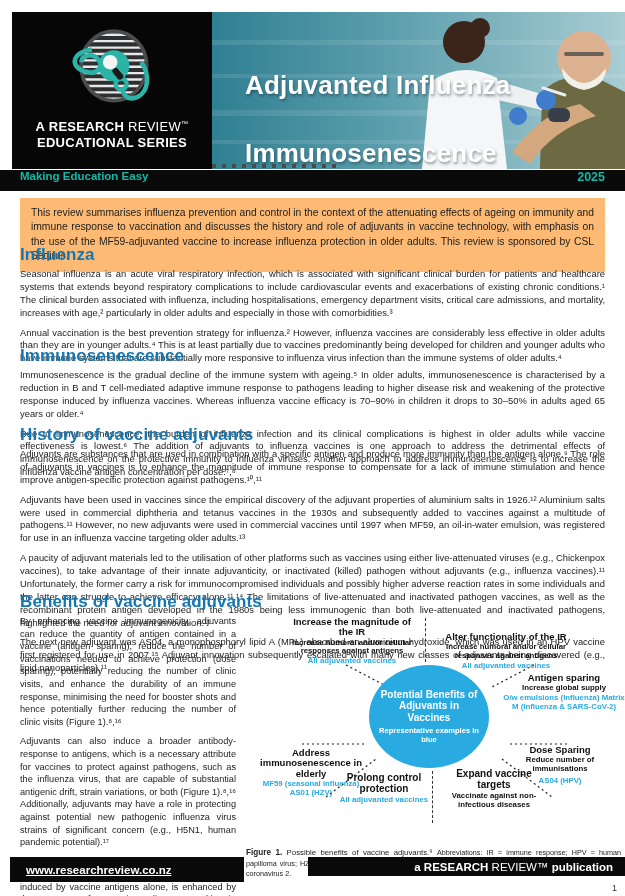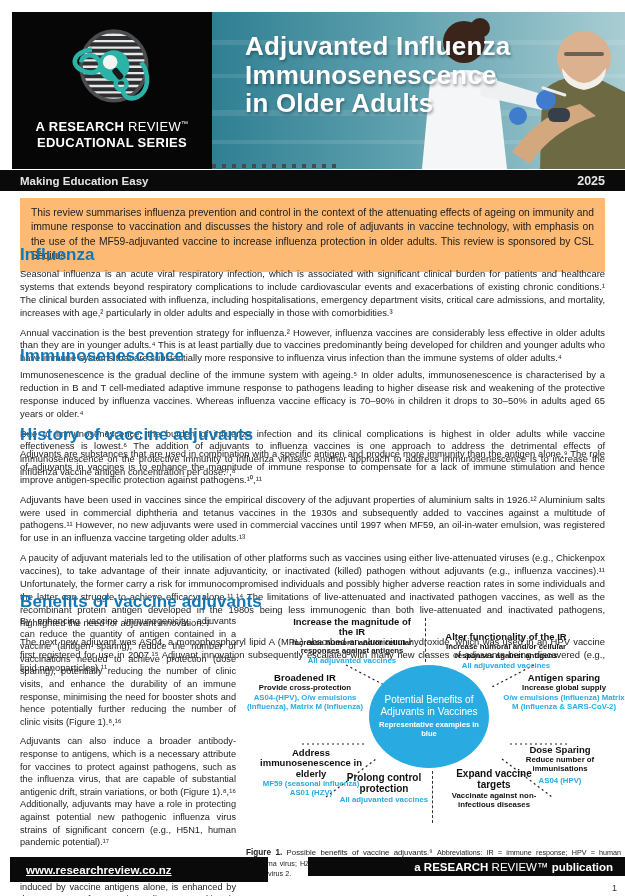--- a/index.html
+++ b/index.html
@@ -12,26 +12,26 @@
   .logo{margin-top:10px;}
   .brand-text{color:#fff;text-align:center;line-height:1.25;margin-top:2px;}
   .brand-l1{font-size:13px;letter-spacing:.3px;}
   .brand-l1 .b{font-weight:bold;}
   .brand-l1 sup{font-size:7px;}
   .brand-l2{font-size:13px;font-weight:bold;letter-spacing:.3px;}
   .hero{position:absolute;left:200px;top:0;right:0;height:157px;overflow:hidden;}
   .hero svg{position:absolute;left:0;top:0;}
   .hero-title{position:absolute;left:33px;top:20px;color:#fff;font-weight:bold;
               font-size:26px;line-height:1.1;text-shadow:1px 2px 3px rgba(20,40,50,.45);letter-spacing:.2px;}
-  .hero-title span{display:block;}
+  .hero-title span{display:block;margin-top:39px;}
   .dot-strip{position:absolute;left:0;bottom:1px;width:128px;height:4px;
              background:repeating-linear-gradient(90deg,#4a4a4a 0 4px,transparent 4px 10px);}
   
-  .topbar{position:absolute;left:0;top:170px;width:625px;height:21px;background:#0a0a0a;color:#e5e5e5;
-          display:flex;align-items:center;justify-content:space-between;padding:0 20px;box-sizing:border-box;}
+  .topbar{position:absolute;left:0;top:170px;width:625px;height:21px;background:#0a0a0a;color:#14b8a6;
+          display:flex;align-items:flex-start;justify-content:space-between;padding:0 20px;box-sizing:border-box;}
   .topbar .tag{font-size:11.5px;font-weight:bold;}
   .topbar .year{font-size:12.5px;font-weight:bold;}
   
   .summary{position:absolute;left:20px;right:20px;top:198px;background:#fdba74;
            padding:8px 11px;box-sizing:border-box;font-size:10.3px;line-height:1.4;text-align:justify;}
   
   .sec{position:absolute;left:20px;width:585px;}
   .sec h2{margin:0 0 3px 0;font-size:17px;color:#1477b4;letter-spacing:.1px;}
   .sec p{margin:0 0 7px 0;font-size:9.4px;line-height:1.37;text-align:justify;}
   #sec-influenza{top:245px;}
@@ -45,28 +45,28 @@
   
   .figure{position:relative;width:382px;height:222px;margin-top:2px;}
   .fig-lines{position:absolute;left:0;top:0;}
   .fl{position:absolute;text-align:center;}
   .fl .t{font-weight:bold;font-size:9.5px;line-height:1.08;color:#101010;}
   .fl .d{font-weight:bold;font-size:7.8px;line-height:1.15;color:#101010;margin-top:1px;}
   .fl .b{font-weight:bold;font-size:7.8px;line-height:1.15;color:#29abe2;margin-top:1px;}
   .circle{position:absolute;left:123px;top:48px;width:120px;height:103px;border-radius:50%;
           background:#29abe2;display:flex;flex-direction:column;align-items:center;justify-content:center;
           text-align:center;color:#fff;padding:0 8px;box-sizing:border-box;}
-  .circle .ct{font-weight:normal;font-size:10px;line-height:1.15;}
+  .circle .ct{font-weight:bold;font-size:10px;line-height:1.15;}
   .circle .cs{font-weight:bold;font-size:7.6px;line-height:1.15;margin-top:4px;}
   .divider-v{position:absolute;border-left:1.5px dashed #333;}
   .caption{margin-top:9px;font-size:7.8px;line-height:1.3;color:#222;width:375px;text-align:justify;}
   .caption .cl{font-weight:bold;font-size:8.2px;}
   .caption .ab{font-size:7.2px;}
   
-  .foot-left{position:absolute;left:10px;top:857px;width:258px;height:25px;background:#0a0a0a;
+  .foot-left{position:absolute;left:10px;top:857px;width:234px;height:25px;background:#0a0a0a;
              display:flex;align-items:center;padding-left:16px;box-sizing:border-box;}
   .foot-left a{color:#fff;font-size:11.5px;font-weight:bold;text-decoration:underline;}
   .foot-right{position:absolute;left:308px;top:857px;right:0;height:19px;background:#0a0a0a;color:#fff;
               display:flex;align-items:center;justify-content:flex-end;padding-right:12px;box-sizing:border-box;
               font-size:11.5px;}
   .foot-right .b{font-weight:bold;}
   .pageno{position:absolute;right:8px;top:883px;font-size:9px;color:#333;}
 </style>
 </head>
 <body>
@@ -210,25 +210,20 @@
             <div class="d">Increase humoral and/or cellular responses against antigens</div>
             <div class="b">All adjuvanted vaccines</div>
           </div>
 
           <div class="fl" style="left:192px;top:15px;width:136px;">
             <div class="t">Alter functionality of the IR</div>
             <div class="d">Increase humoral and/or cellular responses against antigens</div>
             <div class="b">All adjuvanted vaccines</div>
           </div>
 
-          <div class="fl" style="left:0;top:56px;width:118px;">
-            <div class="t">Broadened IR</div>
-            <div class="d">Provide cross-protection</div>
-            <div class="b">AS04-(HPV), O/w emulsions (Influenza), Matrix M (Influenza)</div>
-          </div>
 
           <div class="fl" style="left:254px;top:56px;width:128px;">
             <div class="t">Antigen sparing</div>
             <div class="d">Increase global supply</div>
             <div class="b">O/w emulsions (Influenza) Matrix M (Influenza &amp; SARS-CoV-2)</div>
           </div>
 
           <div class="fl" style="left:0;top:131px;width:130px;">
             <div class="t">Address immunosenescence in elderly</div>
             <div class="b">MF59 (seasonal influenza)</div>

